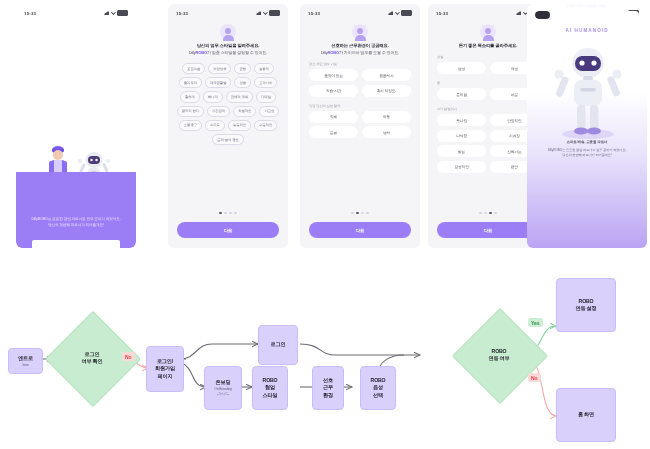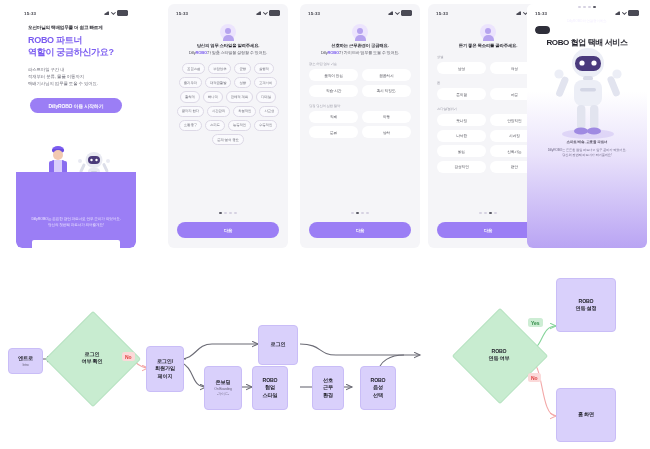--- a/index.html
+++ b/index.html
@@ -100,33 +100,20 @@
   <div class="screens">
 
     <div class="phone p1">
       <div class="statusbar">
         <div>15:33</div>
         <div class="sb-right">
           <i class="sig"></i>
           <i class="wifi"></i>
           <i class="batt"></i>
         </div>
-      </div>
-      <div class="s1-body">
-        <div class="s1-eyebrow">오선마닐의 택배업무를 더 쉽고 빠르게</div>
-        <div class="s1-title">
-          <div>ROBO 파트너</div>
-          <div>역할이 궁금하신가요?</div>
-        </div>
-        <div class="s1-sub">
-          <div>라스트마일 구간 내</div>
-          <div>적재부터 분류, 물품 이동까지</div>
-          <div>택배기사님의 업무를 도울 수 있어요.</div>
-        </div>
-        <div class="s1-cta">DillyROBO 이용 시작하기</div>
       </div>
 
       <svg class="s1-art" viewBox="0 0 120 60">
 
         <ellipse cx="42" cy="6" rx="6" ry="4" fill="#7b5cf0"></ellipse>
         <rect x="36" y="5" width="12" height="3" rx="1.4" fill="#6a4ce0"></rect>
         <circle cx="42" cy="11" r="5" fill="#f2c9b0"></circle>
         <rect x="35" y="16" width="14" height="17" rx="3" fill="#8a6df0"></rect>
         <rect x="38" y="16" width="8" height="17" fill="#d8cdfb"></rect>
         <rect x="33" y="17" width="4" height="14" rx="2" fill="#8a6df0"></rect>
@@ -292,21 +279,20 @@
       <div class="p5-inner">
         <div class="statusbar">
           <div>15:33</div>
           <div class="sb-right">
             <i class="sig"></i>
             <i class="wifi"></i>
             <i class="batt"></i>
           </div>
         </div>
         <div class="p5-eyebrow">AI HUMANOID</div>
-        <div class="p5-title">ROBO 협업 택배 서비스</div>
 
         <svg style="position:absolute;left:20px;top:42px;width:82px;height:96px" viewBox="0 0 82 96">
           <ellipse cx="41" cy="88" rx="26" ry="5" fill="#cfc2f3" opacity=".55"></ellipse>
           <ellipse cx="41" cy="17" rx="16" ry="15" fill="#eceef6"></ellipse>
           <rect x="28" y="10" width="26" height="15" rx="7.2" fill="#4a3a7d"></rect>
           <circle cx="35" cy="17" r="2.6" fill="#ffffff"></circle>
           <circle cx="47" cy="17" r="2.6" fill="#ffffff"></circle>
           <rect x="36" y="30" width="10" height="5" rx="2.4" fill="#d9dbe8"></rect>
           <rect x="27" y="34" width="28" height="26" rx="8" fill="#eceef6"></rect>
           <rect x="33" y="42" width="16" height="3.4" rx="1.7" fill="#d3d6e5"></rect>

